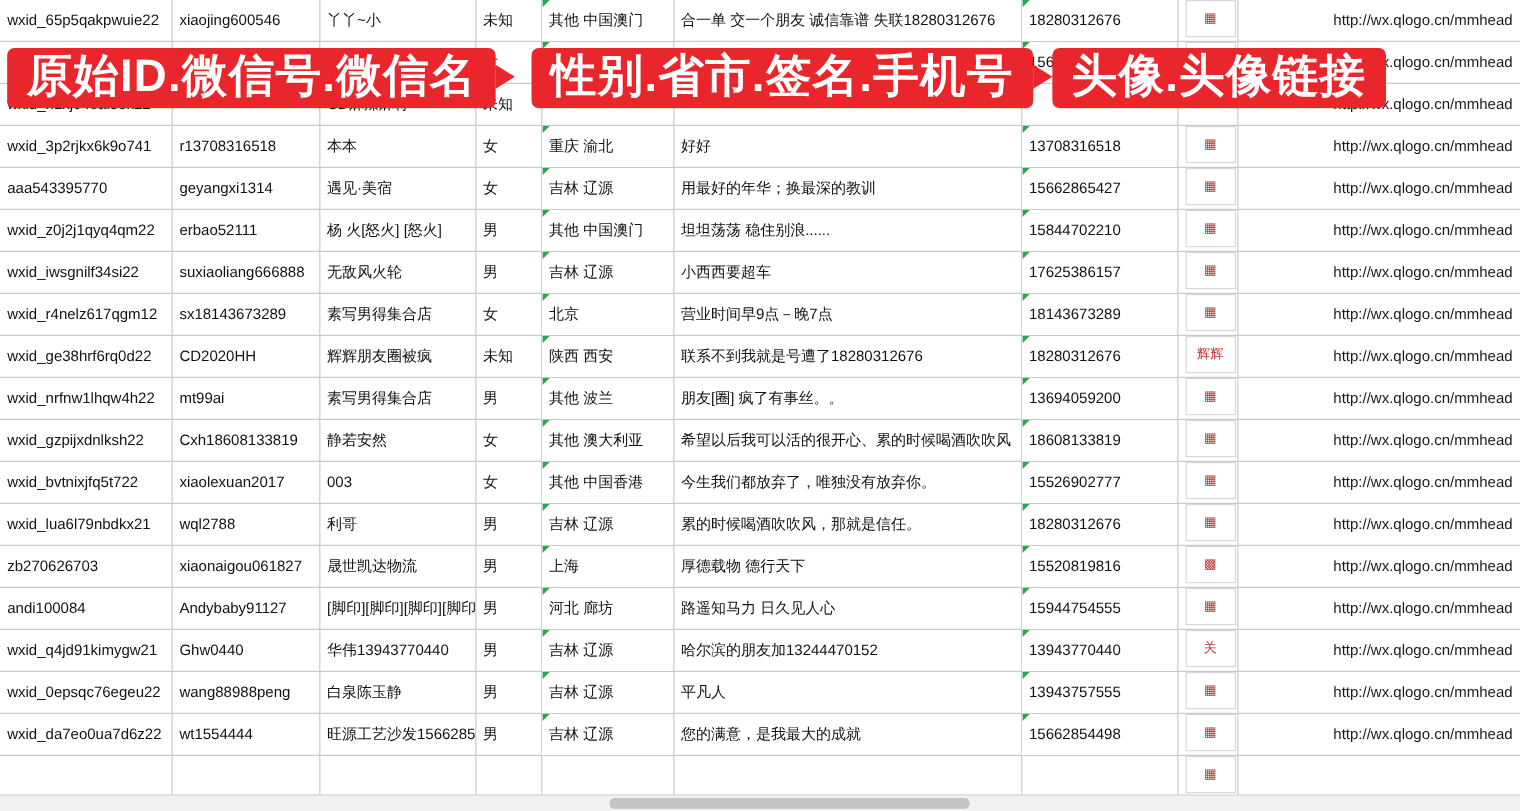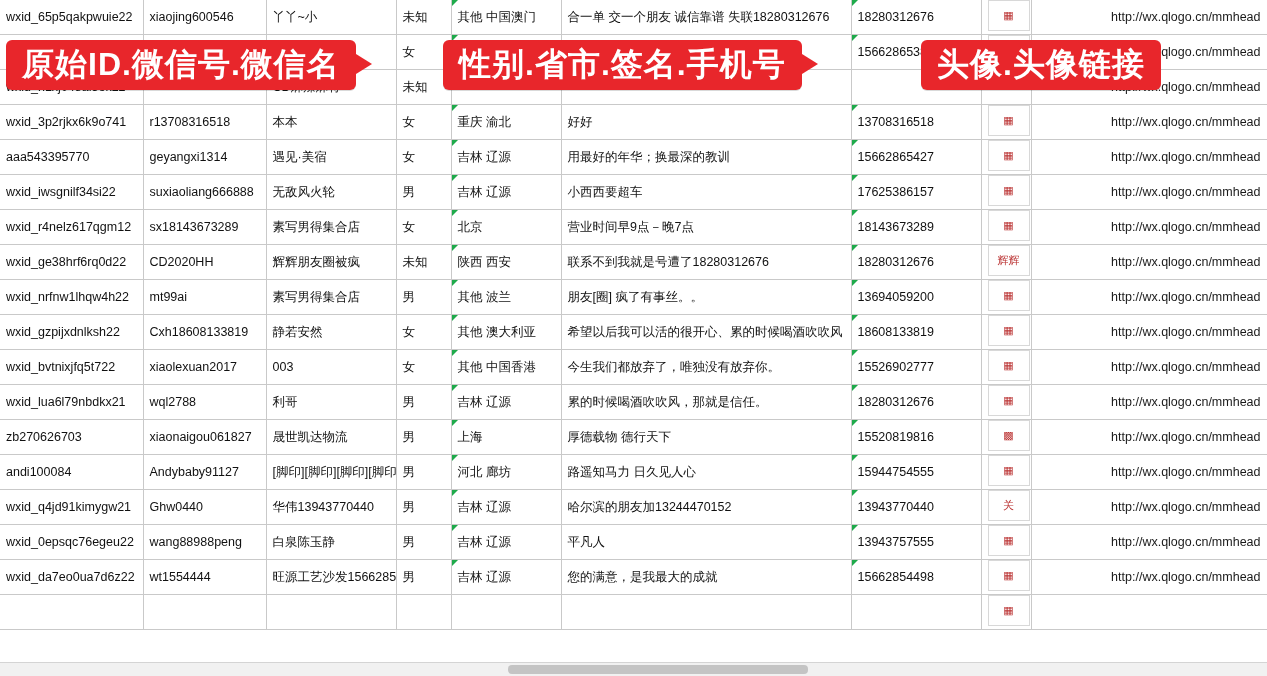--- a/index.html
+++ b/index.html
@@ -83,32 +83,32 @@
     border-top: 6px solid #1faa4b;
     border-right: 6px solid transparent;
   }
 
   
   .banner {
     position: absolute;
     background: #e8262b;
     color: #ffffff;
     font-weight: bold;
-    font-size: 32px;
+    font-size: 38px;
     letter-spacing: 1px;
     padding: 4px 16px 6px 16px;
     border-radius: 6px;
     white-space: nowrap;
     line-height: 40px;
     box-shadow: 0 1px 0 rgba(0,0,0,.15);
     z-index: 20;
   }
   .banner.b1 { left: 6px;   top: 40px; }
   .banner.b2 { left: 443px; top: 40px; }
-  .banner.b3 { left: 921px; top: 40px; }
+  .banner.b3 { left: 877px; top: 40px; }
   
   .banner.b1::after,
   .banner.b2::after {
     content: "";
     position: absolute;
     right: -16px;
     top: 14px;
     border-left: 16px solid #e8262b;
     border-top: 10px solid transparent;
     border-bottom: 10px solid transparent;
@@ -201,20 +201,31 @@
           <td class="wechat">geyangxi1314</td>
           <td class="name">遇见·美宿</td>
           <td class="gender">女</td>
           <td class="region flag">吉林 辽源</td>
           <td class="sig">用最好的年华；换最深的教训</td>
           <td class="phone flag">15662865427</td>
           <td class="avatar"><span class="thumb">▦</span></td>
           <td class="url">http://wx.qlogo.cn/mmhead</td>
         </tr>
         <tr>
+          <td class="id">wxid_z0j2j1qyq4qm22</td>
+          <td class="wechat">erbao52111</td>
+          <td class="name">杨 火[怒火] [怒火]</td>
+          <td class="gender">男</td>
+          <td class="region flag">其他 中国澳门</td>
+          <td class="sig">坦坦荡荡 稳住别浪......</td>
+          <td class="phone flag">15844702210</td>
+          <td class="avatar"><span class="thumb">▦</span></td>
+          <td class="url">http://wx.qlogo.cn/mmhead</td>
+        </tr>
+        <tr>
           <td class="id">wxid_iwsgnilf34si22</td>
           <td class="wechat">suxiaoliang666888</td>
           <td class="name">无敌风火轮</td>
           <td class="gender">男</td>
           <td class="region flag">吉林 辽源</td>
           <td class="sig">小西西要超车</td>
           <td class="phone flag">17625386157</td>
           <td class="avatar"><span class="thumb">▦</span></td>
           <td class="url">http://wx.qlogo.cn/mmhead</td>
         </tr>

